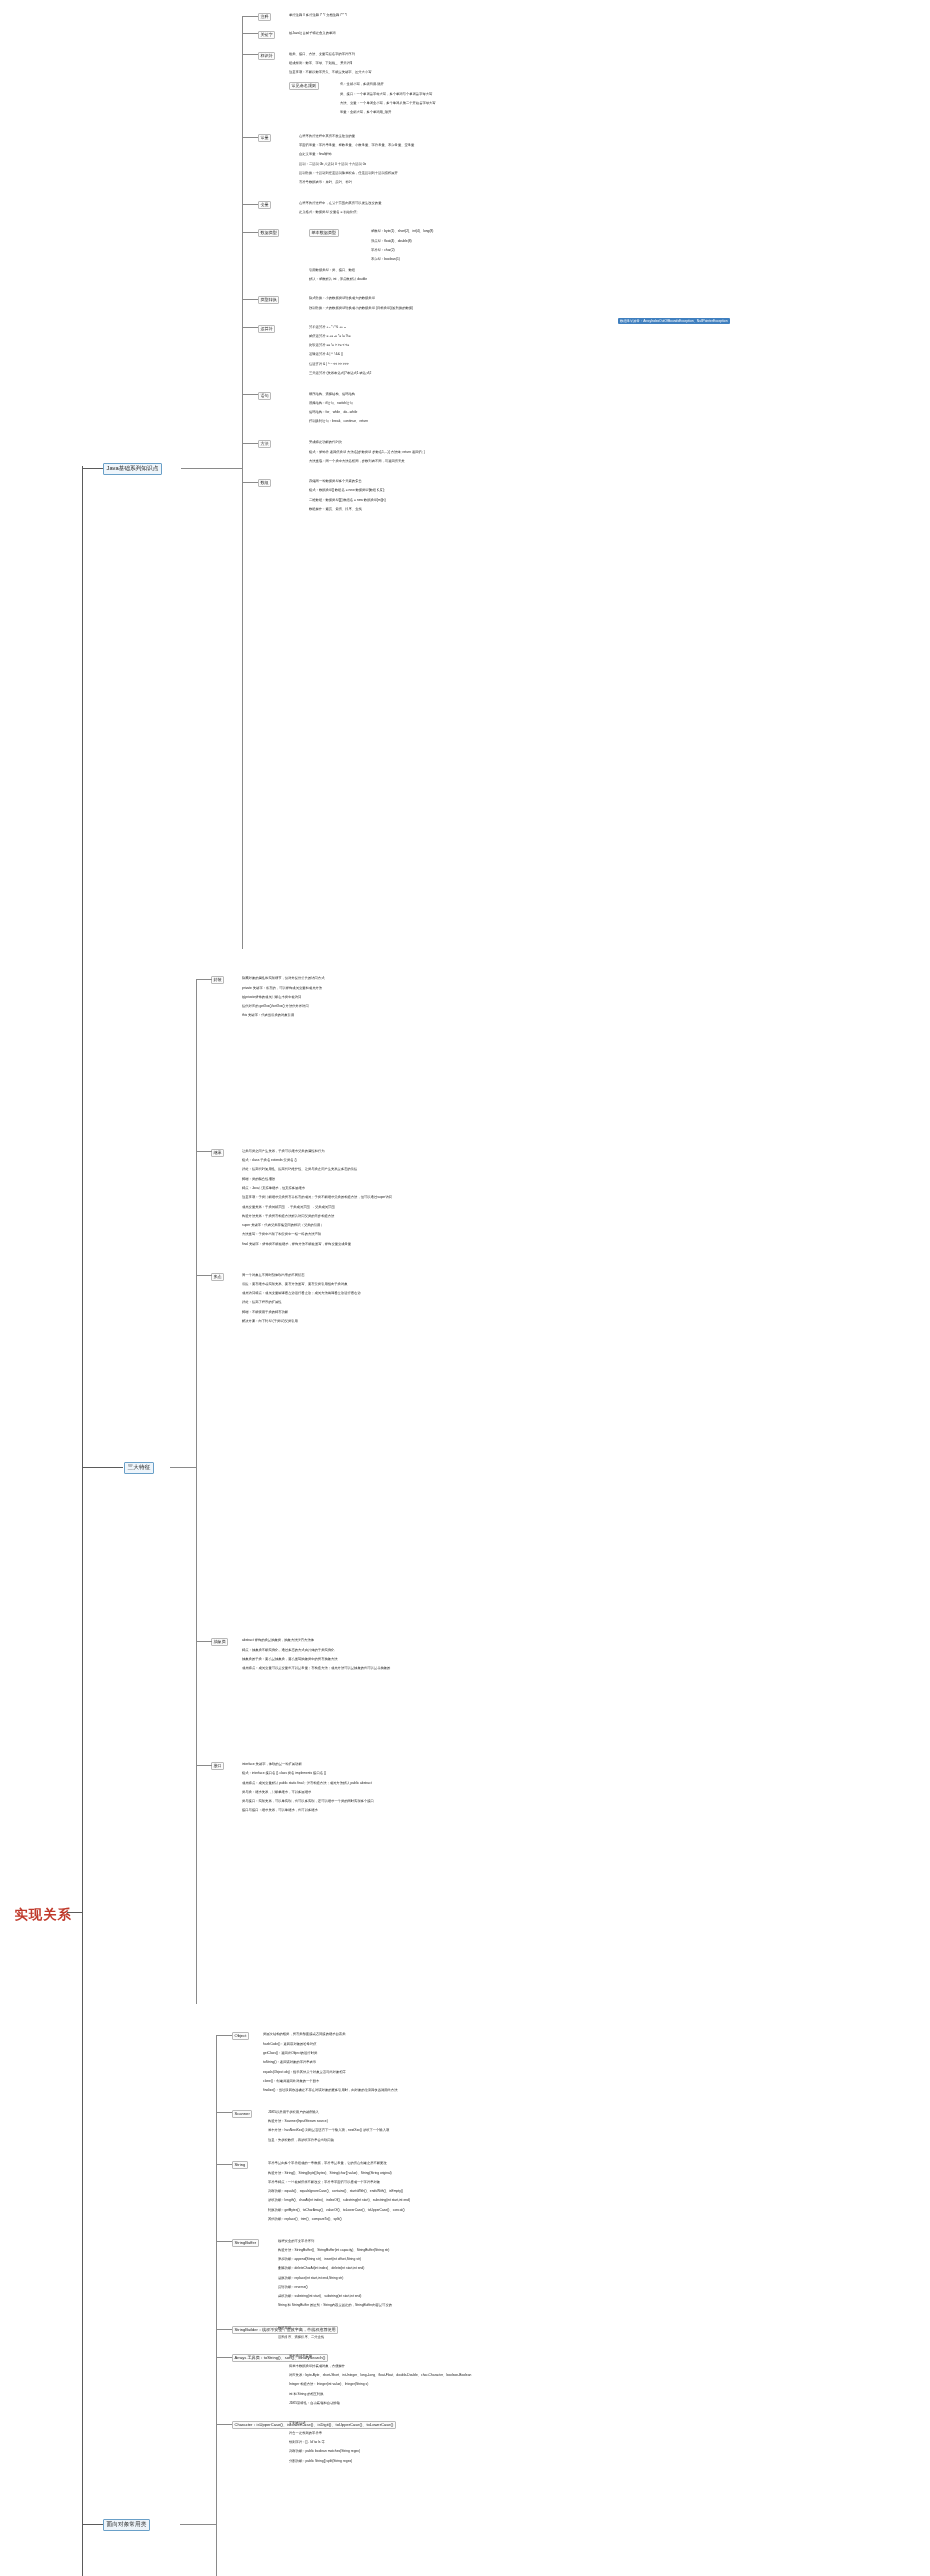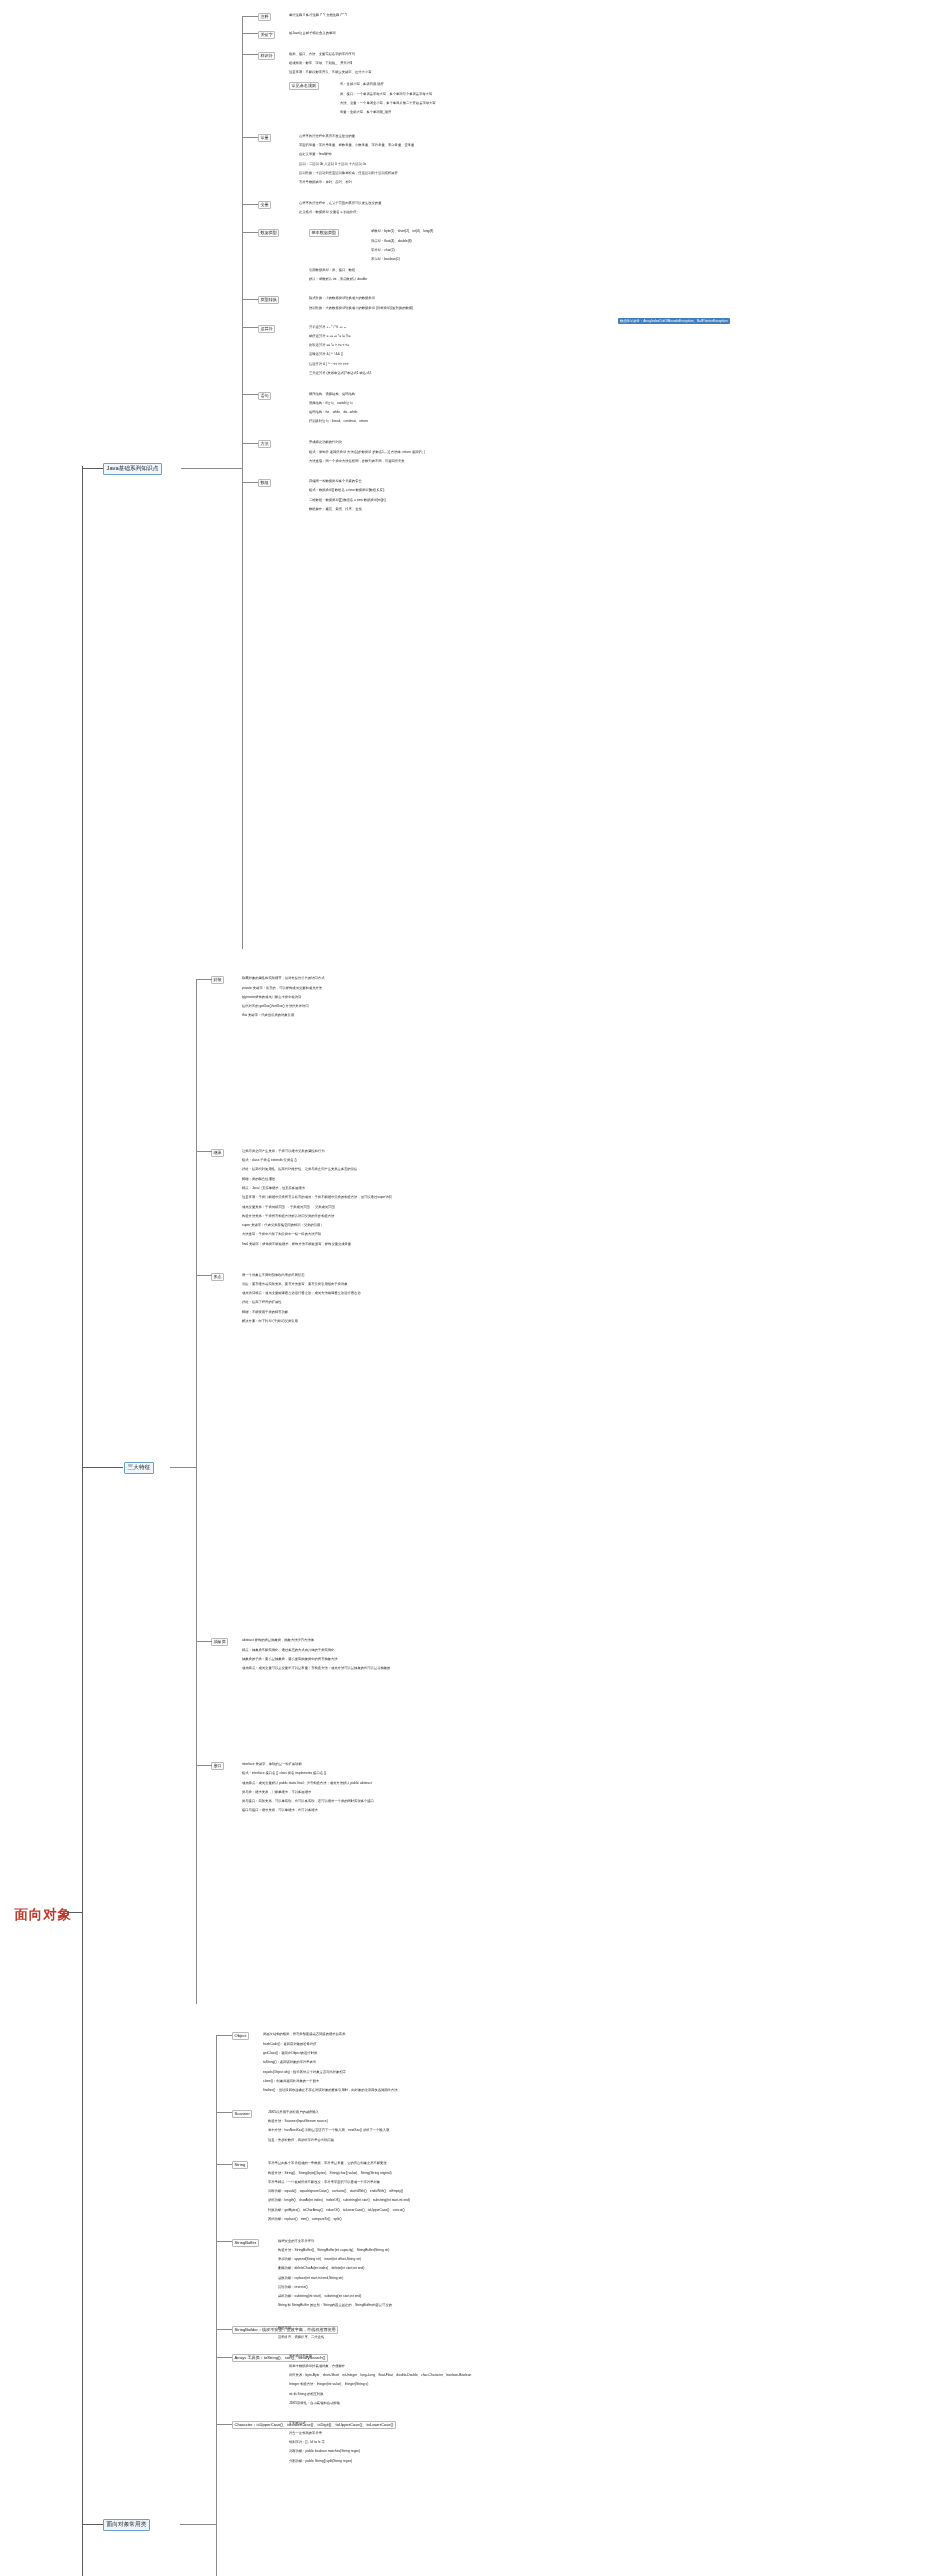--- a/index.html
+++ b/index.html
@@ -58,21 +58,21 @@
   .h-line{position:absolute;height:0.5px;background:#8a8a8a;}
   .v-line{position:absolute;width:0.5px;background:#8a8a8a;}
   .h-line.thick{height:0.7px;background:#5b5b5b;}
   .v-line.thick{width:0.7px;background:#5b5b5b;}
 </style>
 </head>
 <body>
 
 <div id="page">
 
-  <div class="root-node" style="left:14.4px;top:1906px;">面向对象</div>
+  <div class="root-node" style="left:14.4px;top:1906px;">实现关系</div>
 
   <div class="v-line thick" style="left:82px;top:466px;height:3009px;"></div>
   <div class="h-line thick" style="left:67px;top:1912px;width:15.5px;"></div>
 
   <div class="l1" style="left:103px;top:463px;">Java基础系列知识点</div>
   <div class="h-line thick" style="left:82px;top:468px;width:20.6px;"></div>
 
   <div class="l1" style="left:124px;top:1462px;">三大特征</div>
   <div class="h-line thick" style="left:82px;top:1467px;width:41px;"></div>
 

